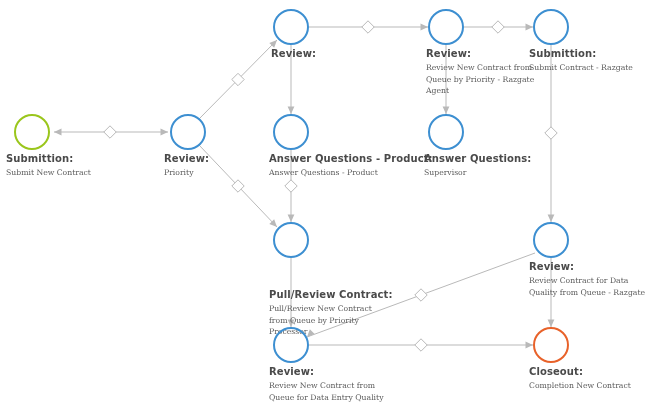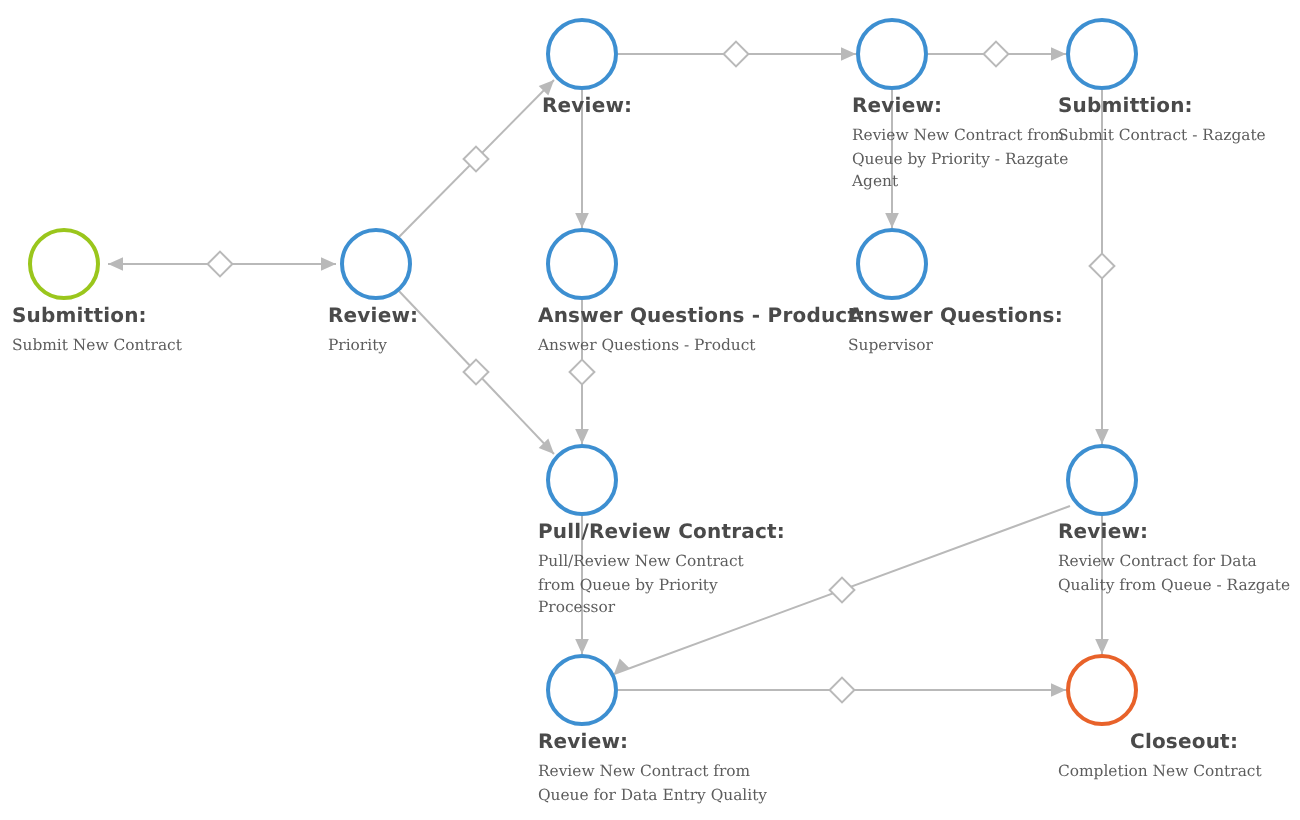--- a/index.html
+++ b/index.html
@@ -184,21 +184,21 @@
         <div class="node-label" style="left: -22px; top: 20px;">
           <div class="node-title" style="color: rgb(74, 74, 74); text-align: center;">Answer Questions:</div>
           <div class="node-desc" style="color: rgb(92, 92, 92);">
             <div>Supervisor</div>
           </div>
         </div>
       </div>
       <div class="node" style="left: 291px; top: 240px;">
         <div class="node-circle" style="width: 36px; height: 36px; left: -18px; top: -18px; border: 2.4px solid rgb(61, 143, 209);"></div>
         <div class="node-label" style="left: -22px; top: 20px;">
-          <div class="node-title" style="color: rgb(74, 74, 74);">Pull/Review Contract:</div>
+          <div class="node-title" style="color: rgb(74, 74, 74); margin-top: 28px;">Pull/Review Contract:</div>
           <div class="node-desc" style="color: rgb(92, 92, 92);">
             <div>Pull/Review New Contract</div>
             <div>from Queue by Priority</div>
             <div>Processor</div>
           </div>
         </div>
       </div>
       <div class="node" style="left: 551px; top: 240px;">
         <div class="node-circle" style="width: 36px; height: 36px; left: -18px; top: -18px; border: 2.4px solid rgb(61, 143, 209);"></div>
         <div class="node-label" style="left: -22px; top: 20px;">
@@ -215,20 +215,20 @@
           <div class="node-title" style="color: rgb(74, 74, 74);">Review:</div>
           <div class="node-desc" style="color: rgb(92, 92, 92);">
             <div>Review New Contract from</div>
             <div>Queue for Data Entry Quality</div>
           </div>
         </div>
       </div>
       <div class="node" style="left: 551px; top: 345px;">
         <div class="node-circle" style="width: 36px; height: 36px; left: -18px; top: -18px; border: 2.4px solid rgb(232, 98, 42);"></div>
         <div class="node-label" style="left: -22px; top: 20px;">
-          <div class="node-title" style="color: rgb(74, 74, 74); margin-left: 36px;">Closeout:</div>
+          <div class="node-title" style="color: rgb(74, 74, 74);">Closeout:</div>
           <div class="node-desc" style="color: rgb(92, 92, 92);">
             <div>Completion New Contract</div>
           </div>
         </div>
       </div>
     </div>
 </div>
 
 </body></html>

